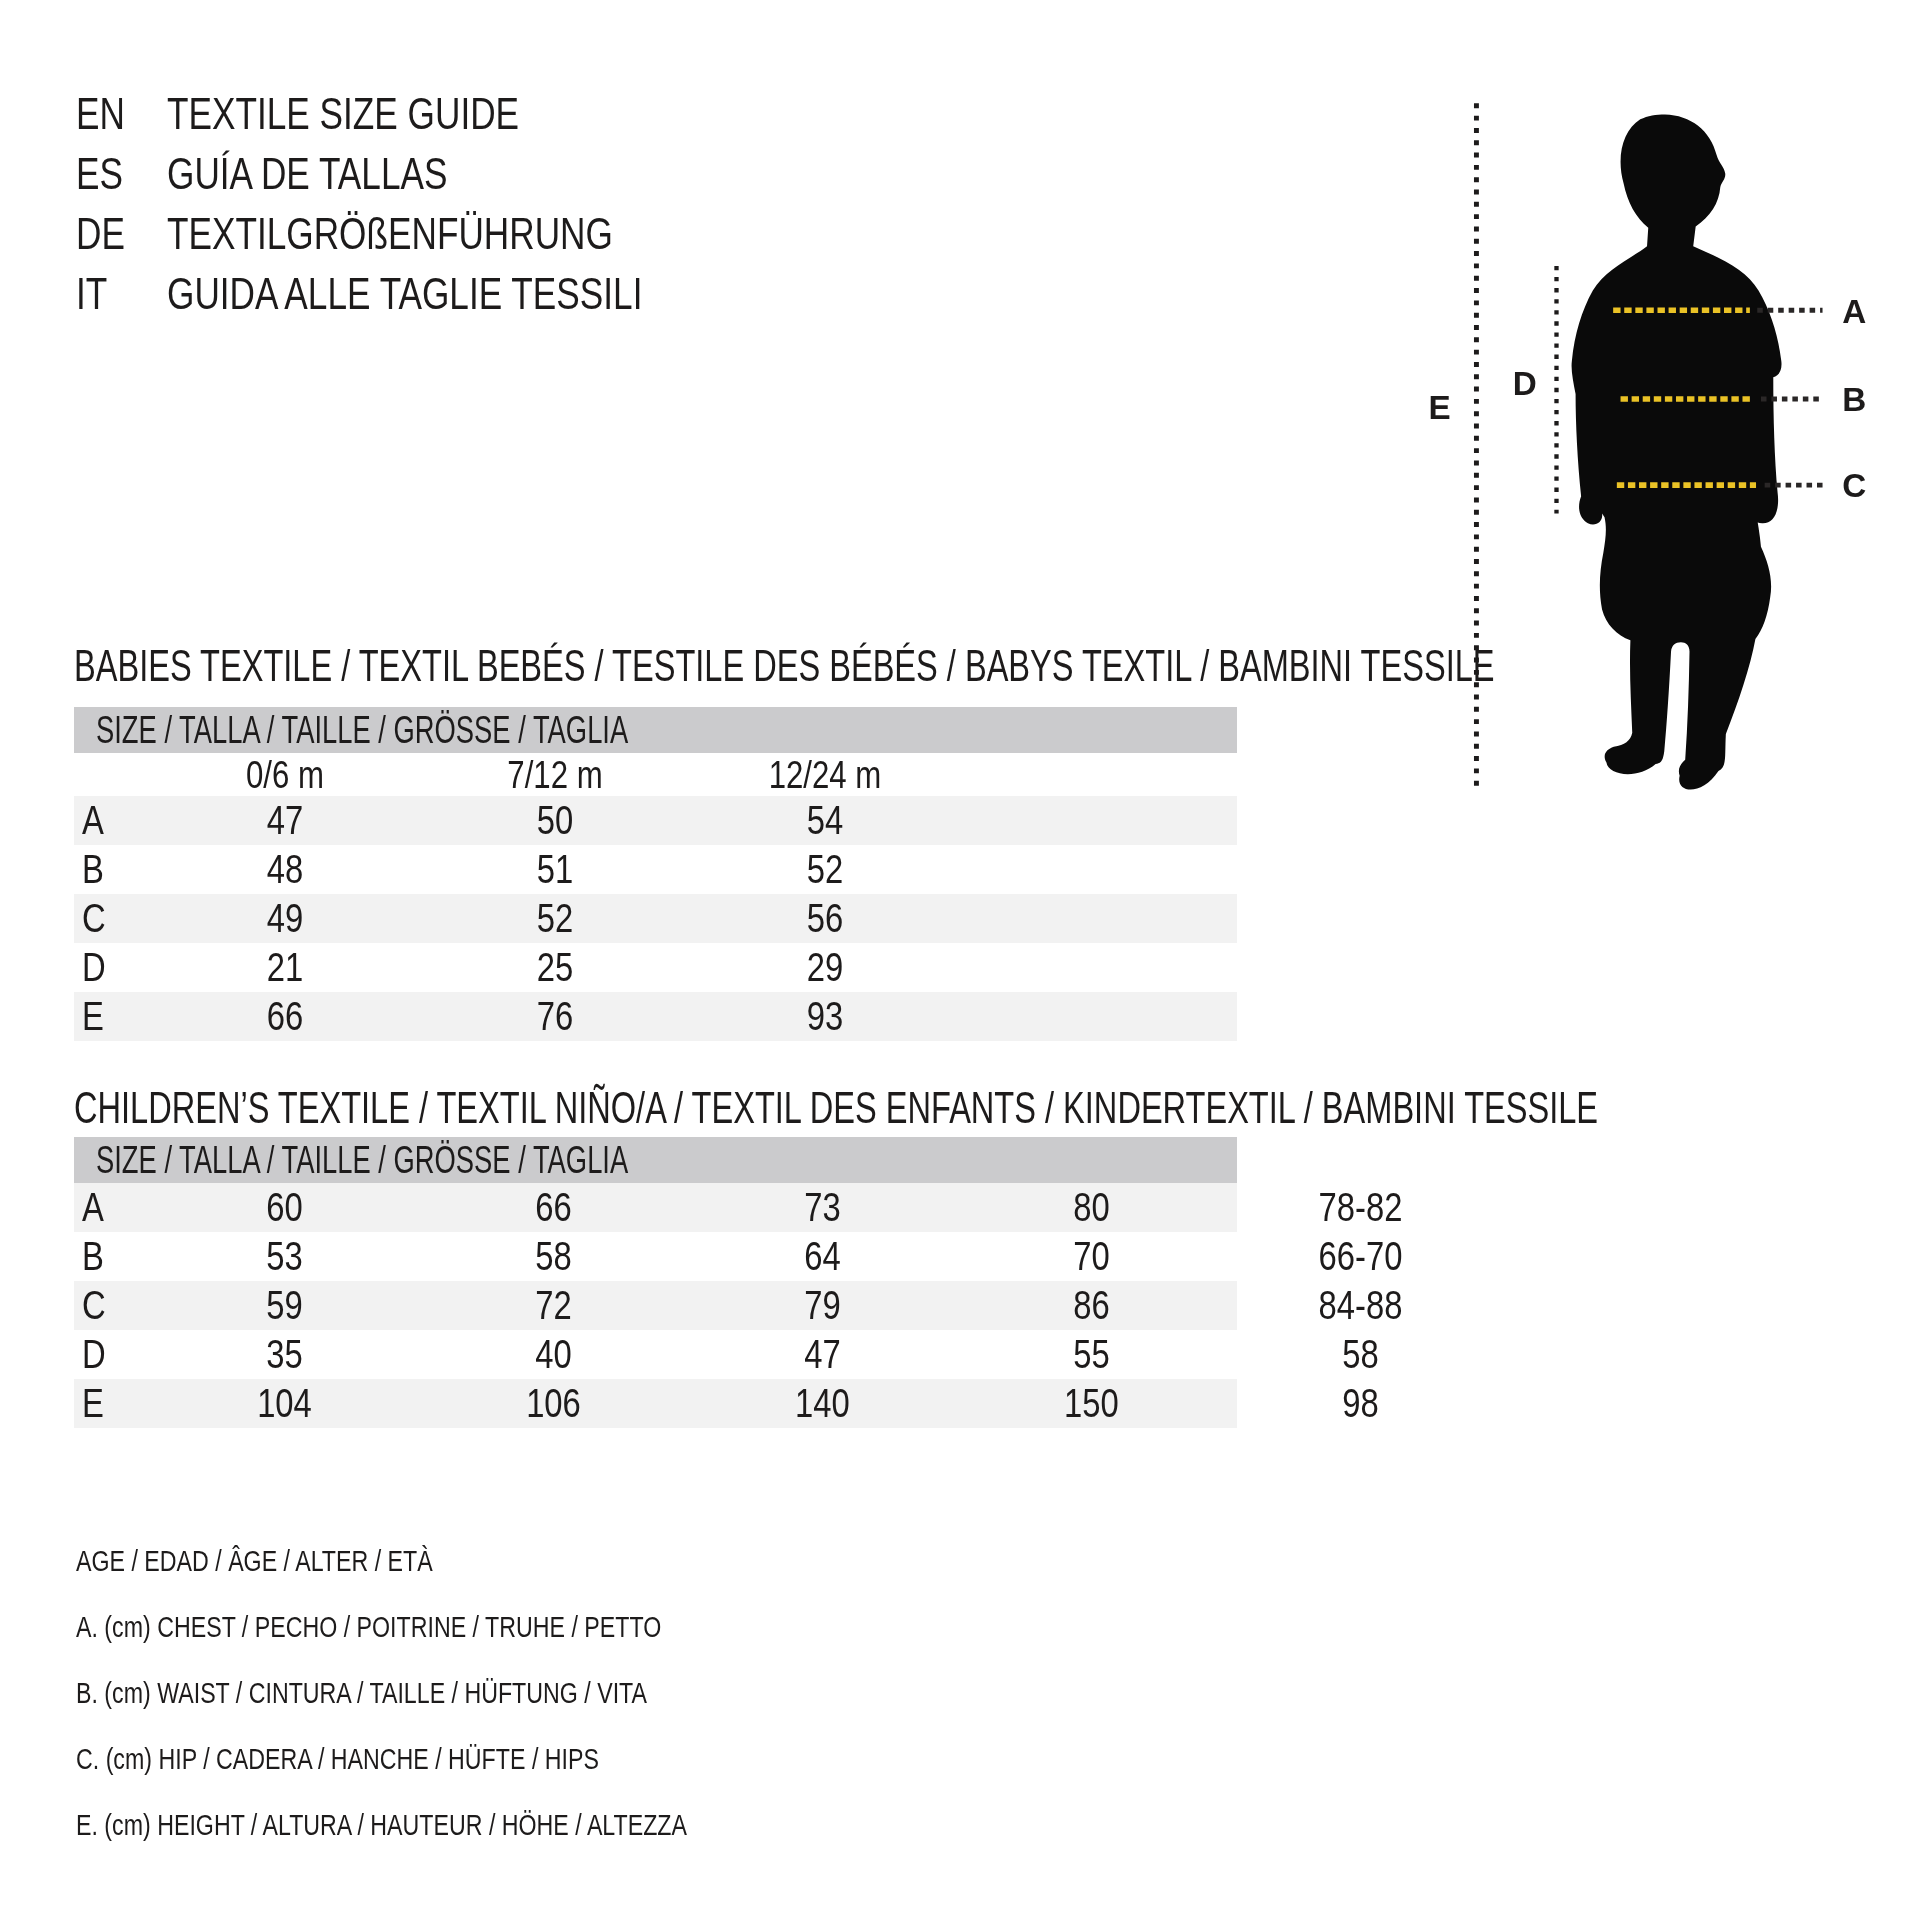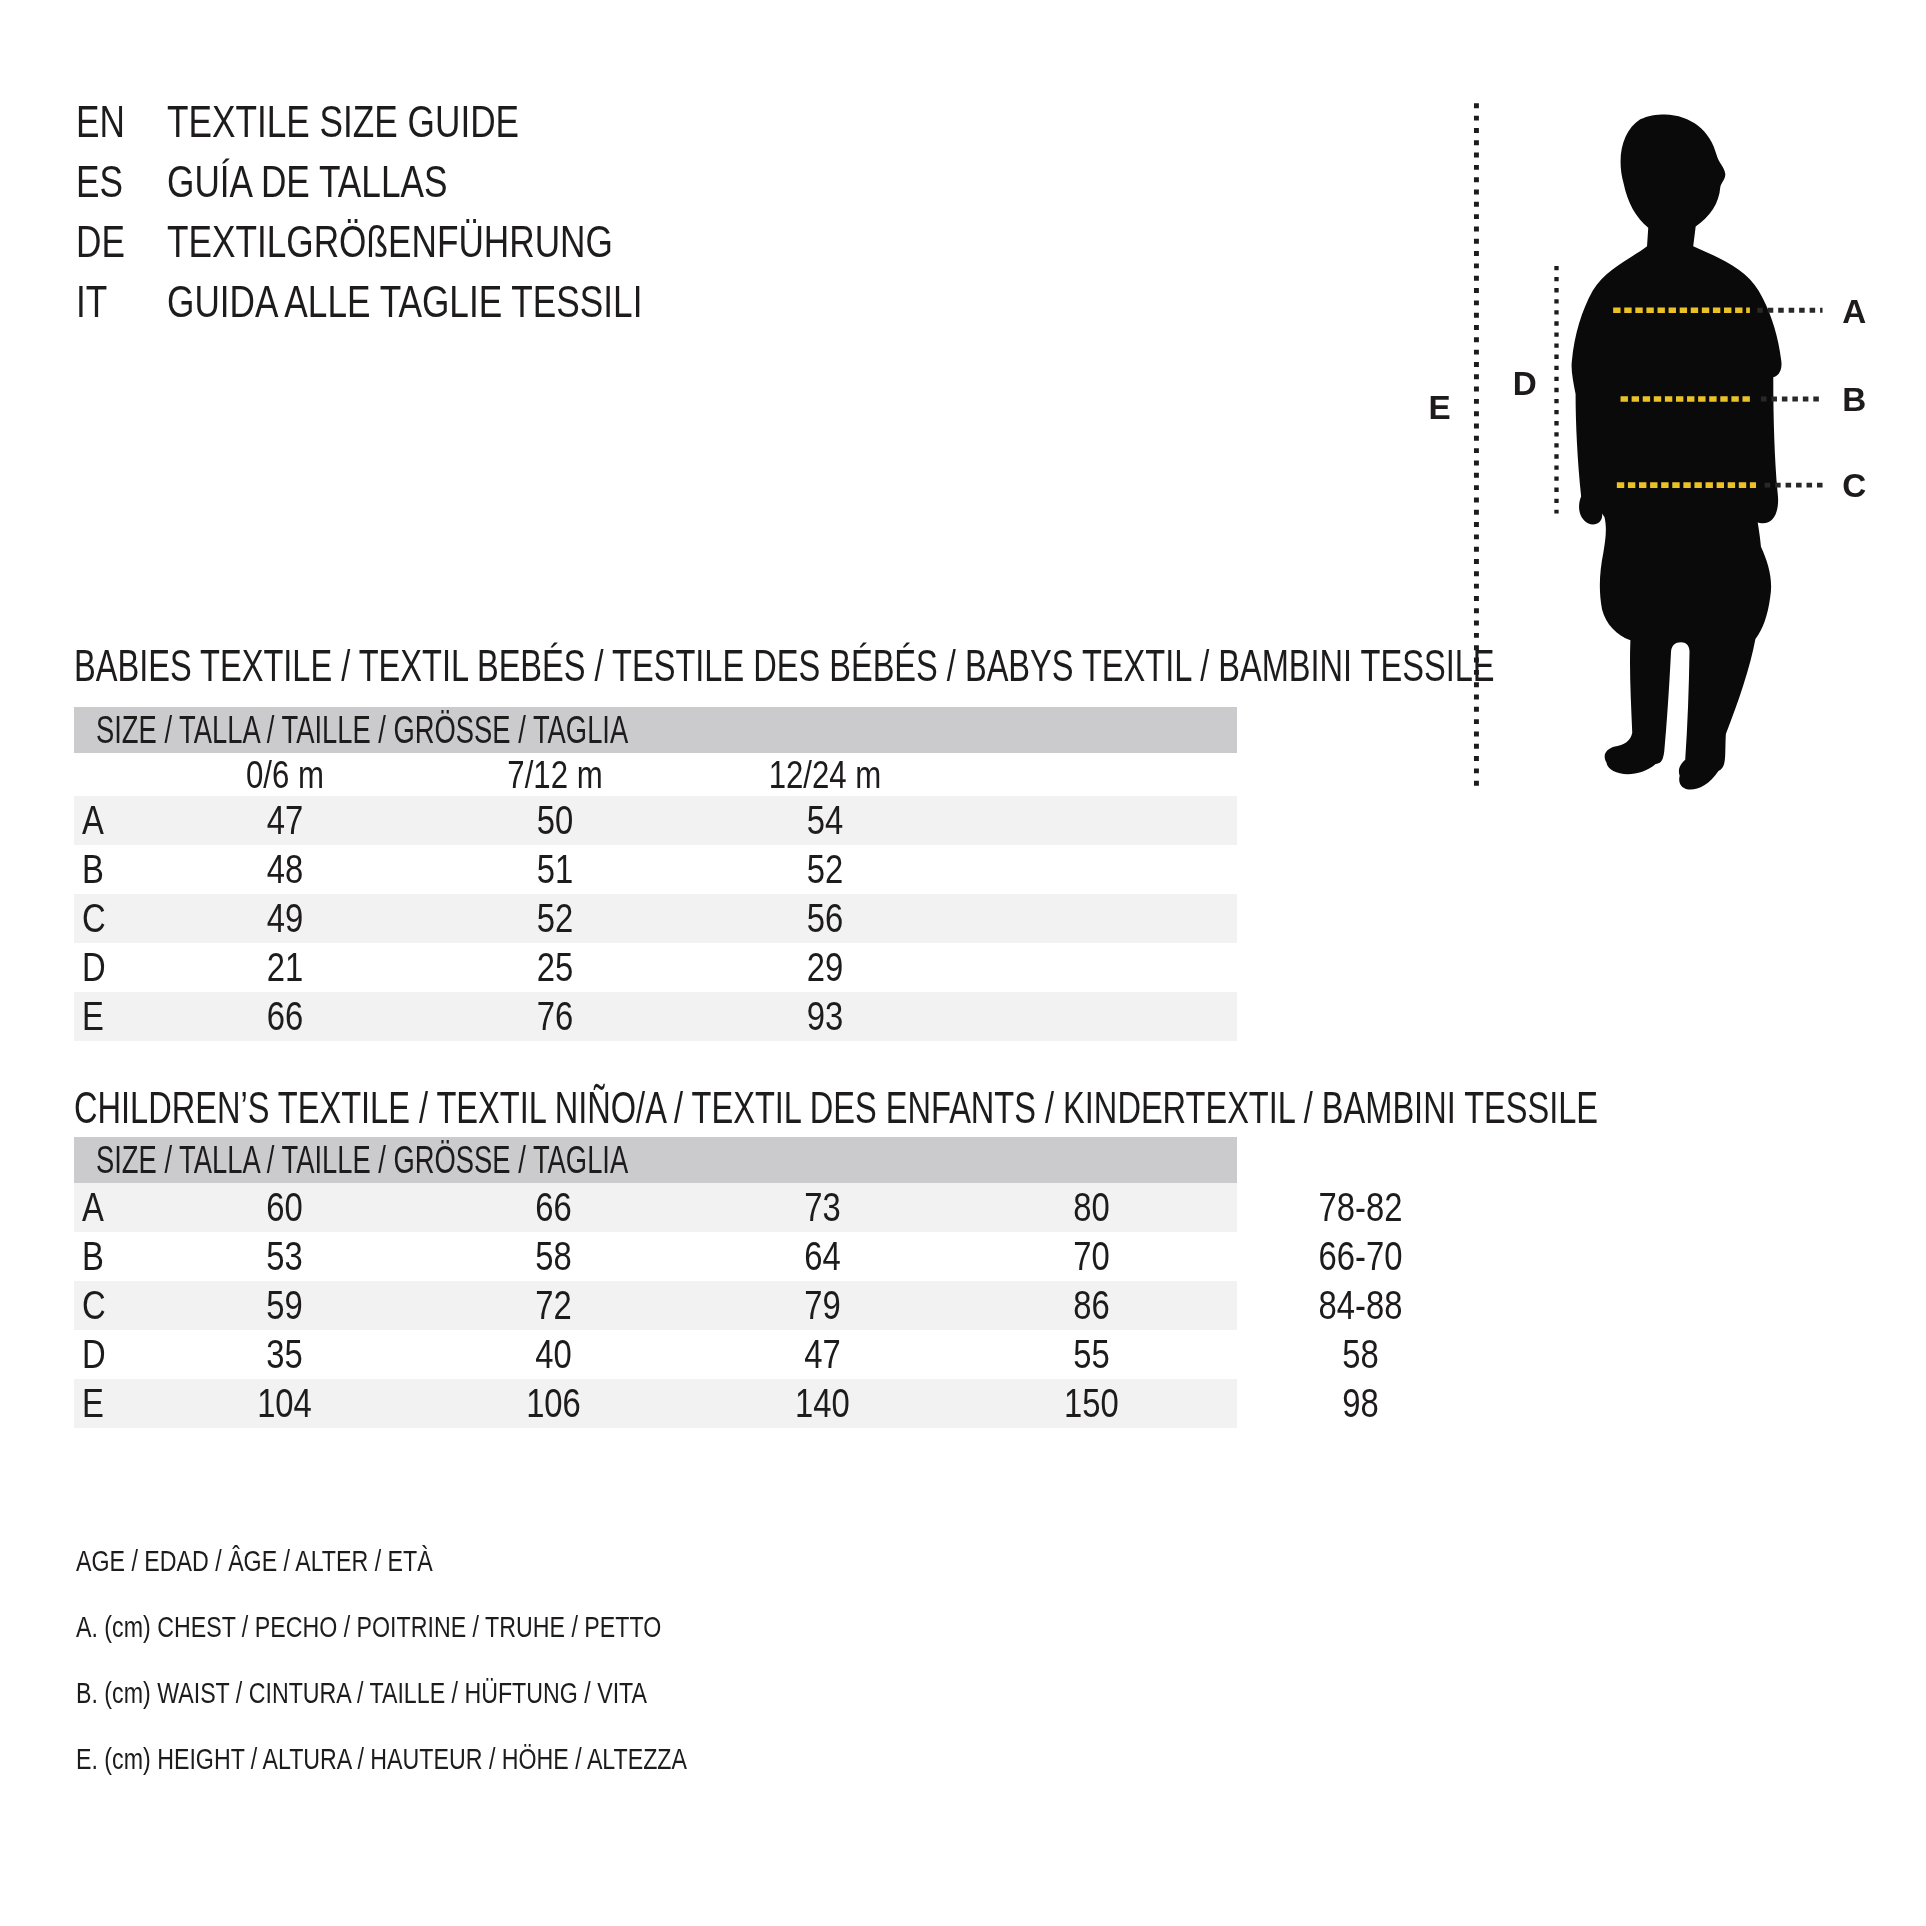--- a/index.html
+++ b/index.html
@@ -4,21 +4,21 @@
 <style>
   html,body{margin:0;padding:0;background:#ffffff;}
   body{font-family:"Liberation Sans", sans-serif;color:#1d1b1b;}
   #canvas{position:relative;width:1926px;height:1926px;background:#ffffff;overflow:hidden;}
 
   .cx{display:inline-block;transform:scaleX(0.80);transform-origin:0 50%;white-space:nowrap;}
   .cx74{display:inline-block;transform:scaleX(0.74);transform-origin:0 50%;white-space:nowrap;}
   .cx72{display:inline-block;transform:scaleX(0.72);transform-origin:0 50%;white-space:nowrap;}
 
   
-  .lang-block{position:absolute;left:76px;top:92px;font-size:44px;line-height:60px;}
+  .lang-block{position:absolute;left:76px;top:84px;font-size:44px;line-height:60px;}
   .lang-row{display:flex;}
   .lang-code{width:91px;flex:0 0 91px;}
   
   .section-heading{position:absolute;left:74px;font-size:44px;line-height:49px;}
 
   
   .sizetable{position:absolute;left:74px;width:1163px;}
   .bar{height:46px;background:#cbcbcd;display:flex;align-items:center;font-size:38px;}
   .bar .label{padding-left:22px;}
   .trow{display:grid;align-items:center;font-size:41px;gap:48px;}
@@ -231,17 +231,18 @@
       <div class="num">150</div>
       <div class="num">98</div>
       <div></div>
     </div>
   </div>
 
   <div class="legend">
     <span class="legend-line"><span class="cx">AGE / EDAD / ÂGE / ALTER / ETÀ</span></span>
     <span class="legend-line"><span class="cx">A. (cm) CHEST / PECHO / POITRINE / TRUHE / PETTO</span></span>
     <span class="legend-line"><span class="cx">B. (cm) WAIST / CINTURA / TAILLE / HÜFTUNG / VITA</span></span>
+    <span class="legend-line"><span class="cx">C. (cm) HIP / CADERA / HANCHE / HÜFTE / HIPS</span></span>
     <span class="legend-line"><span class="cx">E. (cm) HEIGHT / ALTURA / HAUTEUR / HÖHE / ALTEZZA</span></span>
   </div>
 
 </div>
 
 
 </body></html>

